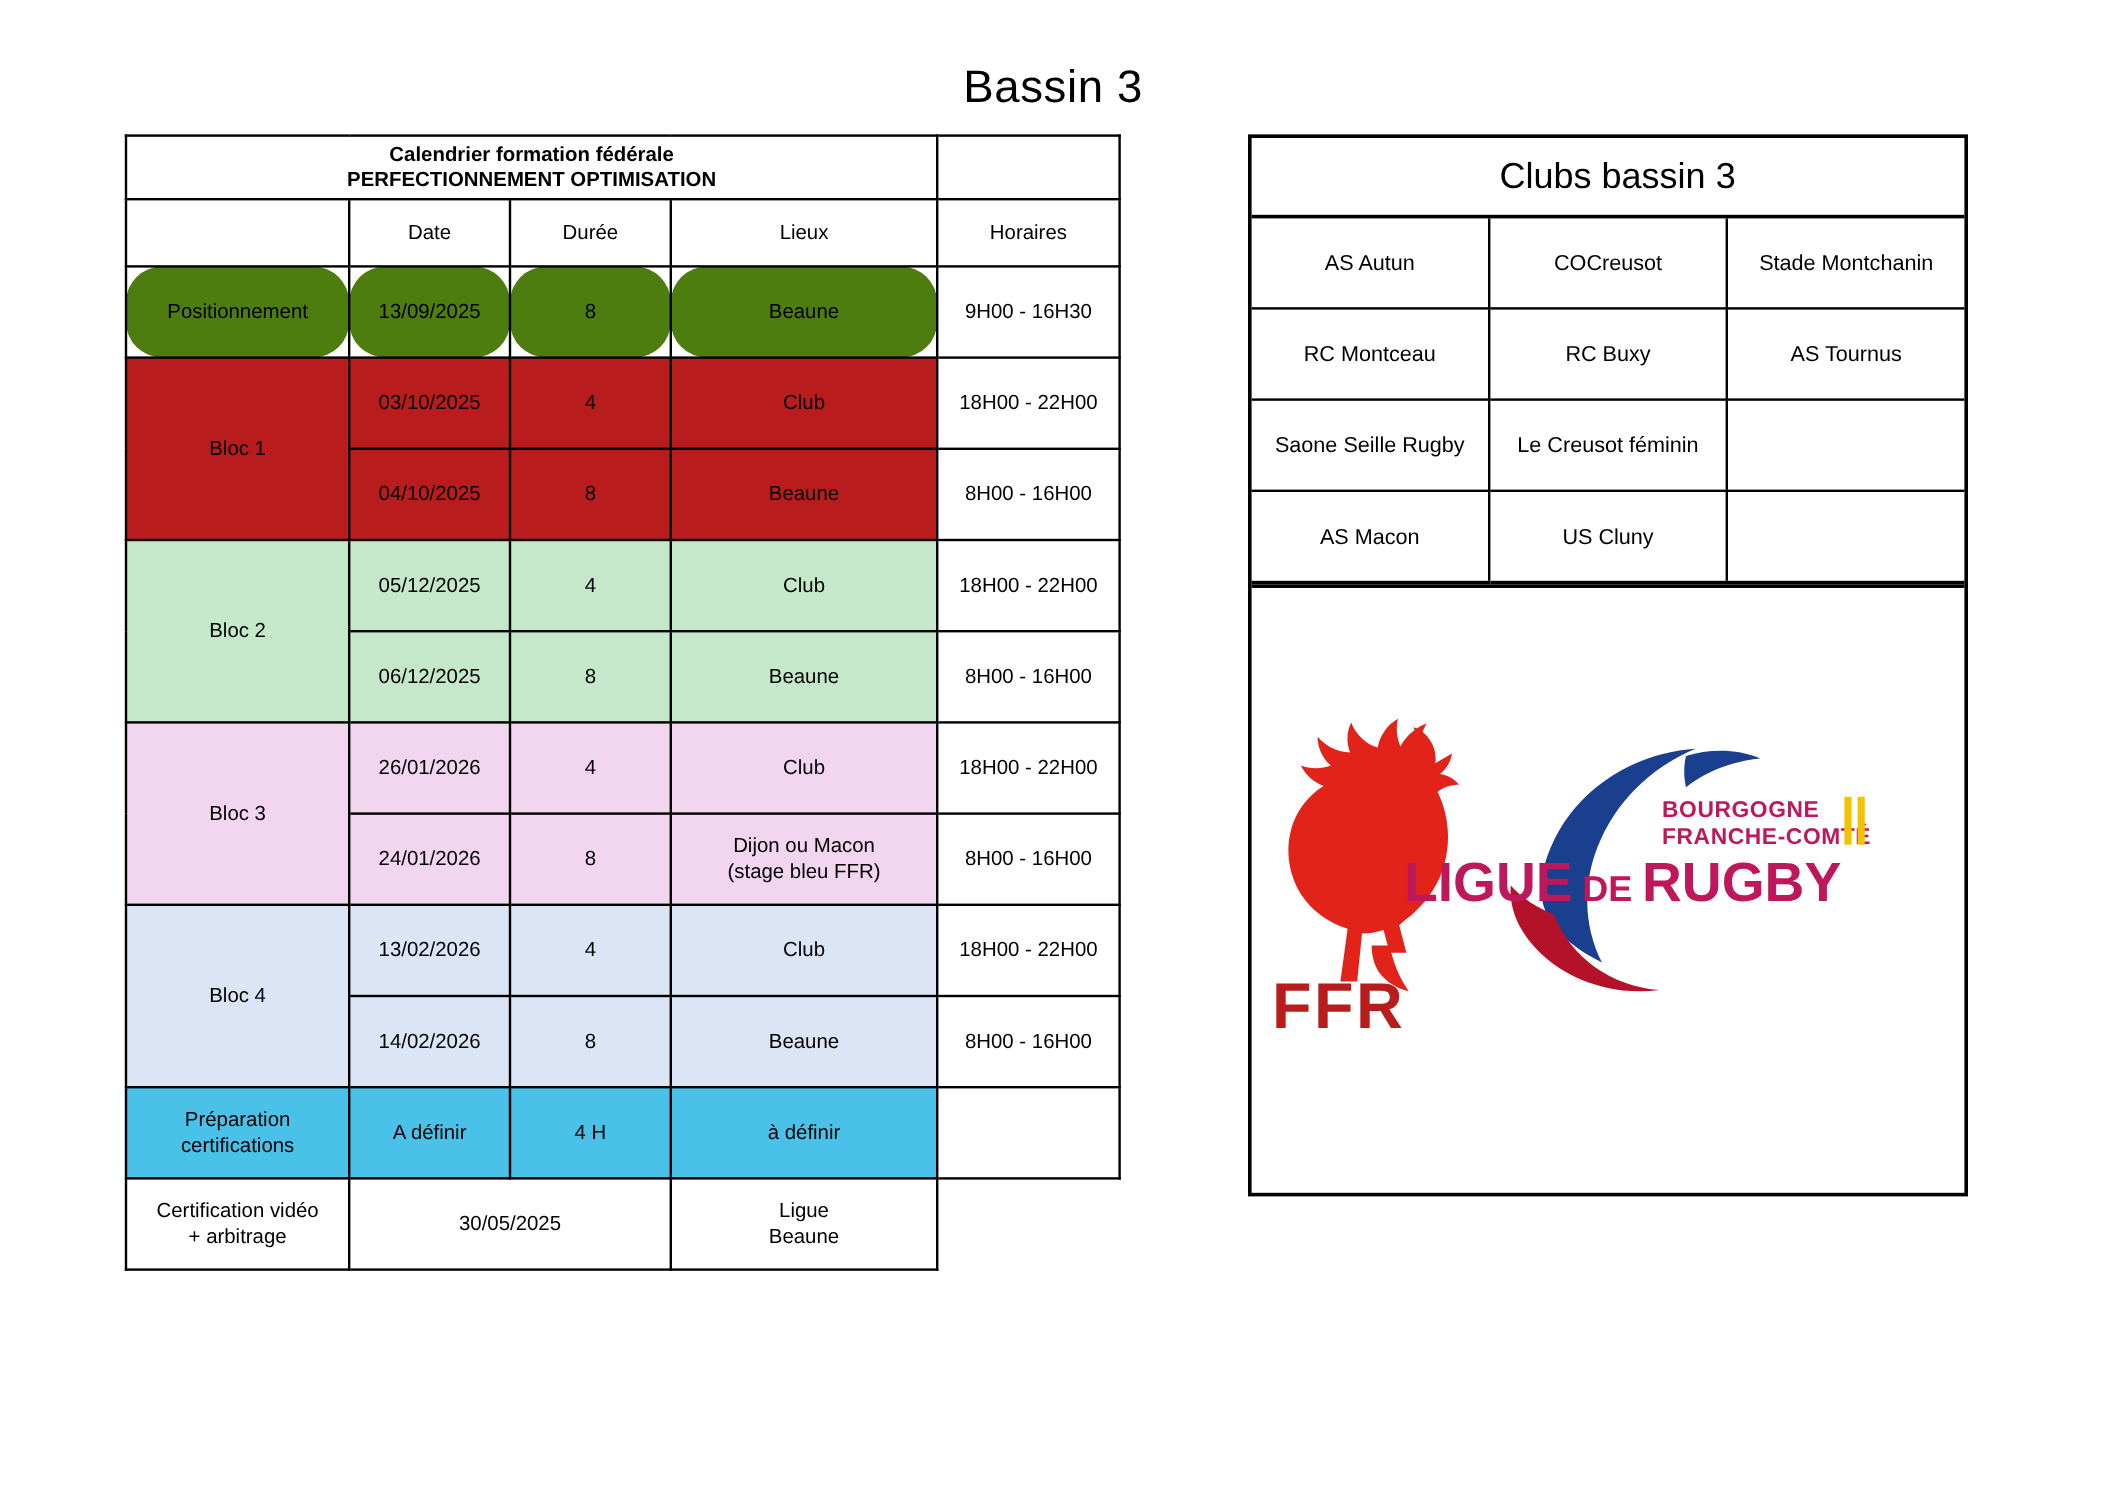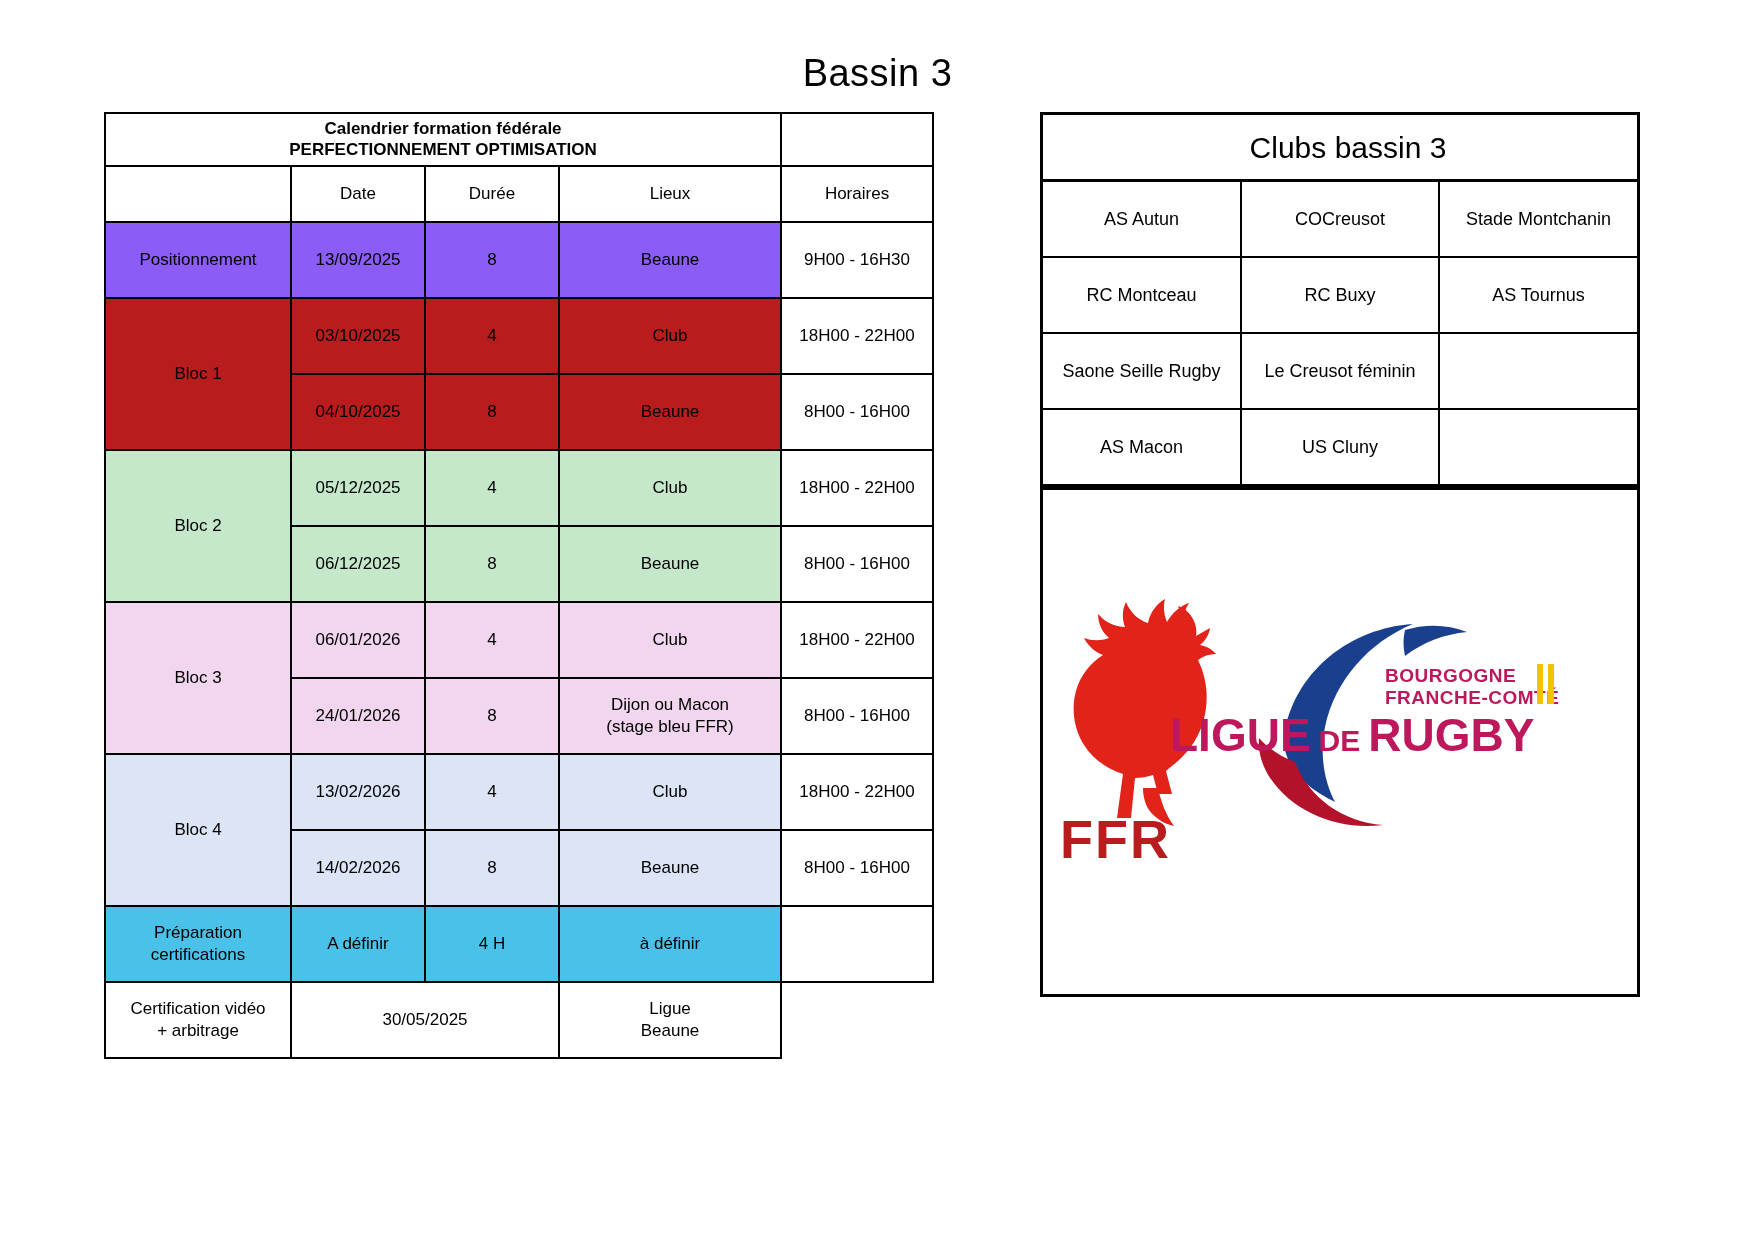--- a/index.html
+++ b/index.html
@@ -59,21 +59,21 @@
     padding: 9px 4px;
     line-height: 1.45;
   }
   .blank-cell { border: 2px solid #000; }
   .colhdr { font-size: 18px; height: 56px; }
 
   .row-h-tall td { height: 66px; }
   .row-h      td { height: 66px; }
 
   
-  .c-yellow { background: #8b5cf6; }
+  .c-yellow { background: #4d7c0f; border-radius: 30px; }
   .c-peach  { background: #b91c1c; }
   .c-green  { background: #c5e8ca; }
   .c-pink   { background: #f2d5ee; }
   .c-blue   { background: #dbe5f5; }
   .c-cyan   { background: #49c1e8; }
   .c-white  { background: #ffffff; }
 
   .two-line { line-height: 1.35; }
 
   
@@ -252,21 +252,21 @@
     </tr>
     <tr class="row-h">
       <td class="c-green">06/12/2025</td>
       <td class="c-green">8</td>
       <td class="c-green">Beaune</td>
       <td class="c-white">8H00 - 16H00</td>
     </tr>
 
     <tr class="row-h">
       <td class="c-pink" rowspan="2">Bloc 3</td>
-      <td class="c-pink">06/01/2026</td>
+      <td class="c-pink">26/01/2026</td>
       <td class="c-pink">4</td>
       <td class="c-pink">Club</td>
       <td class="c-white">18H00 - 22H00</td>
     </tr>
     <tr class="row-h">
       <td class="c-pink">24/01/2026</td>
       <td class="c-pink">8</td>
       <td class="c-pink two-line">
         <div>Dijon ou Macon</div>
         <div>(stage bleu FFR)</div>

